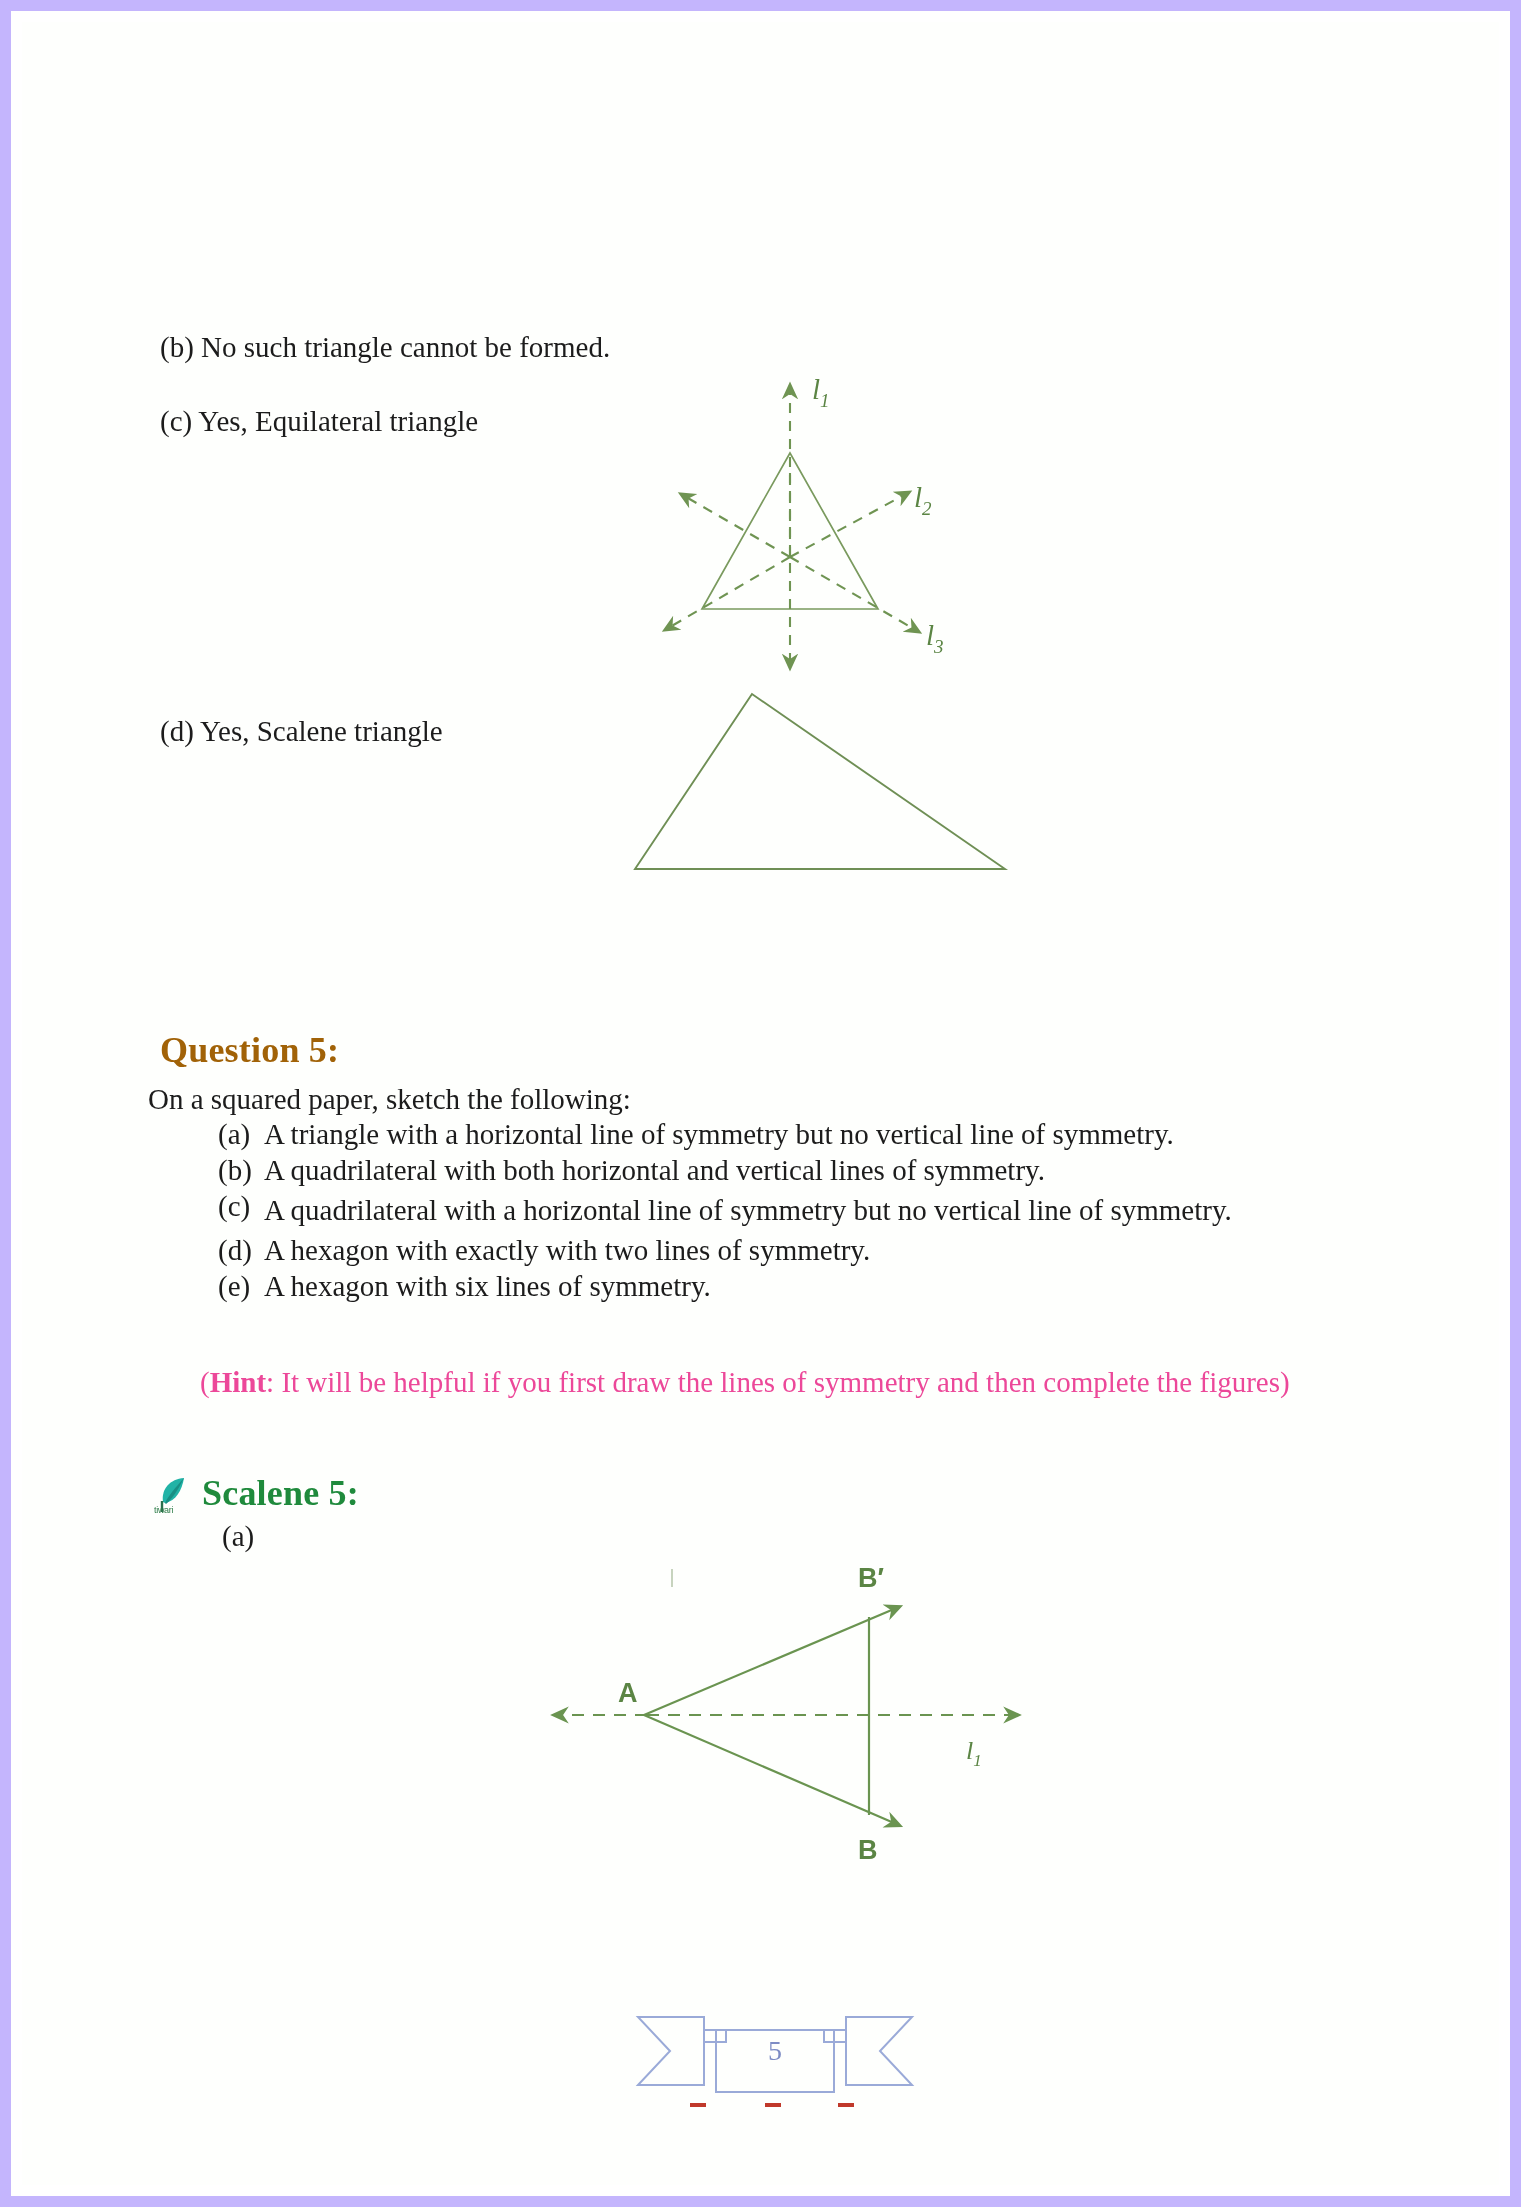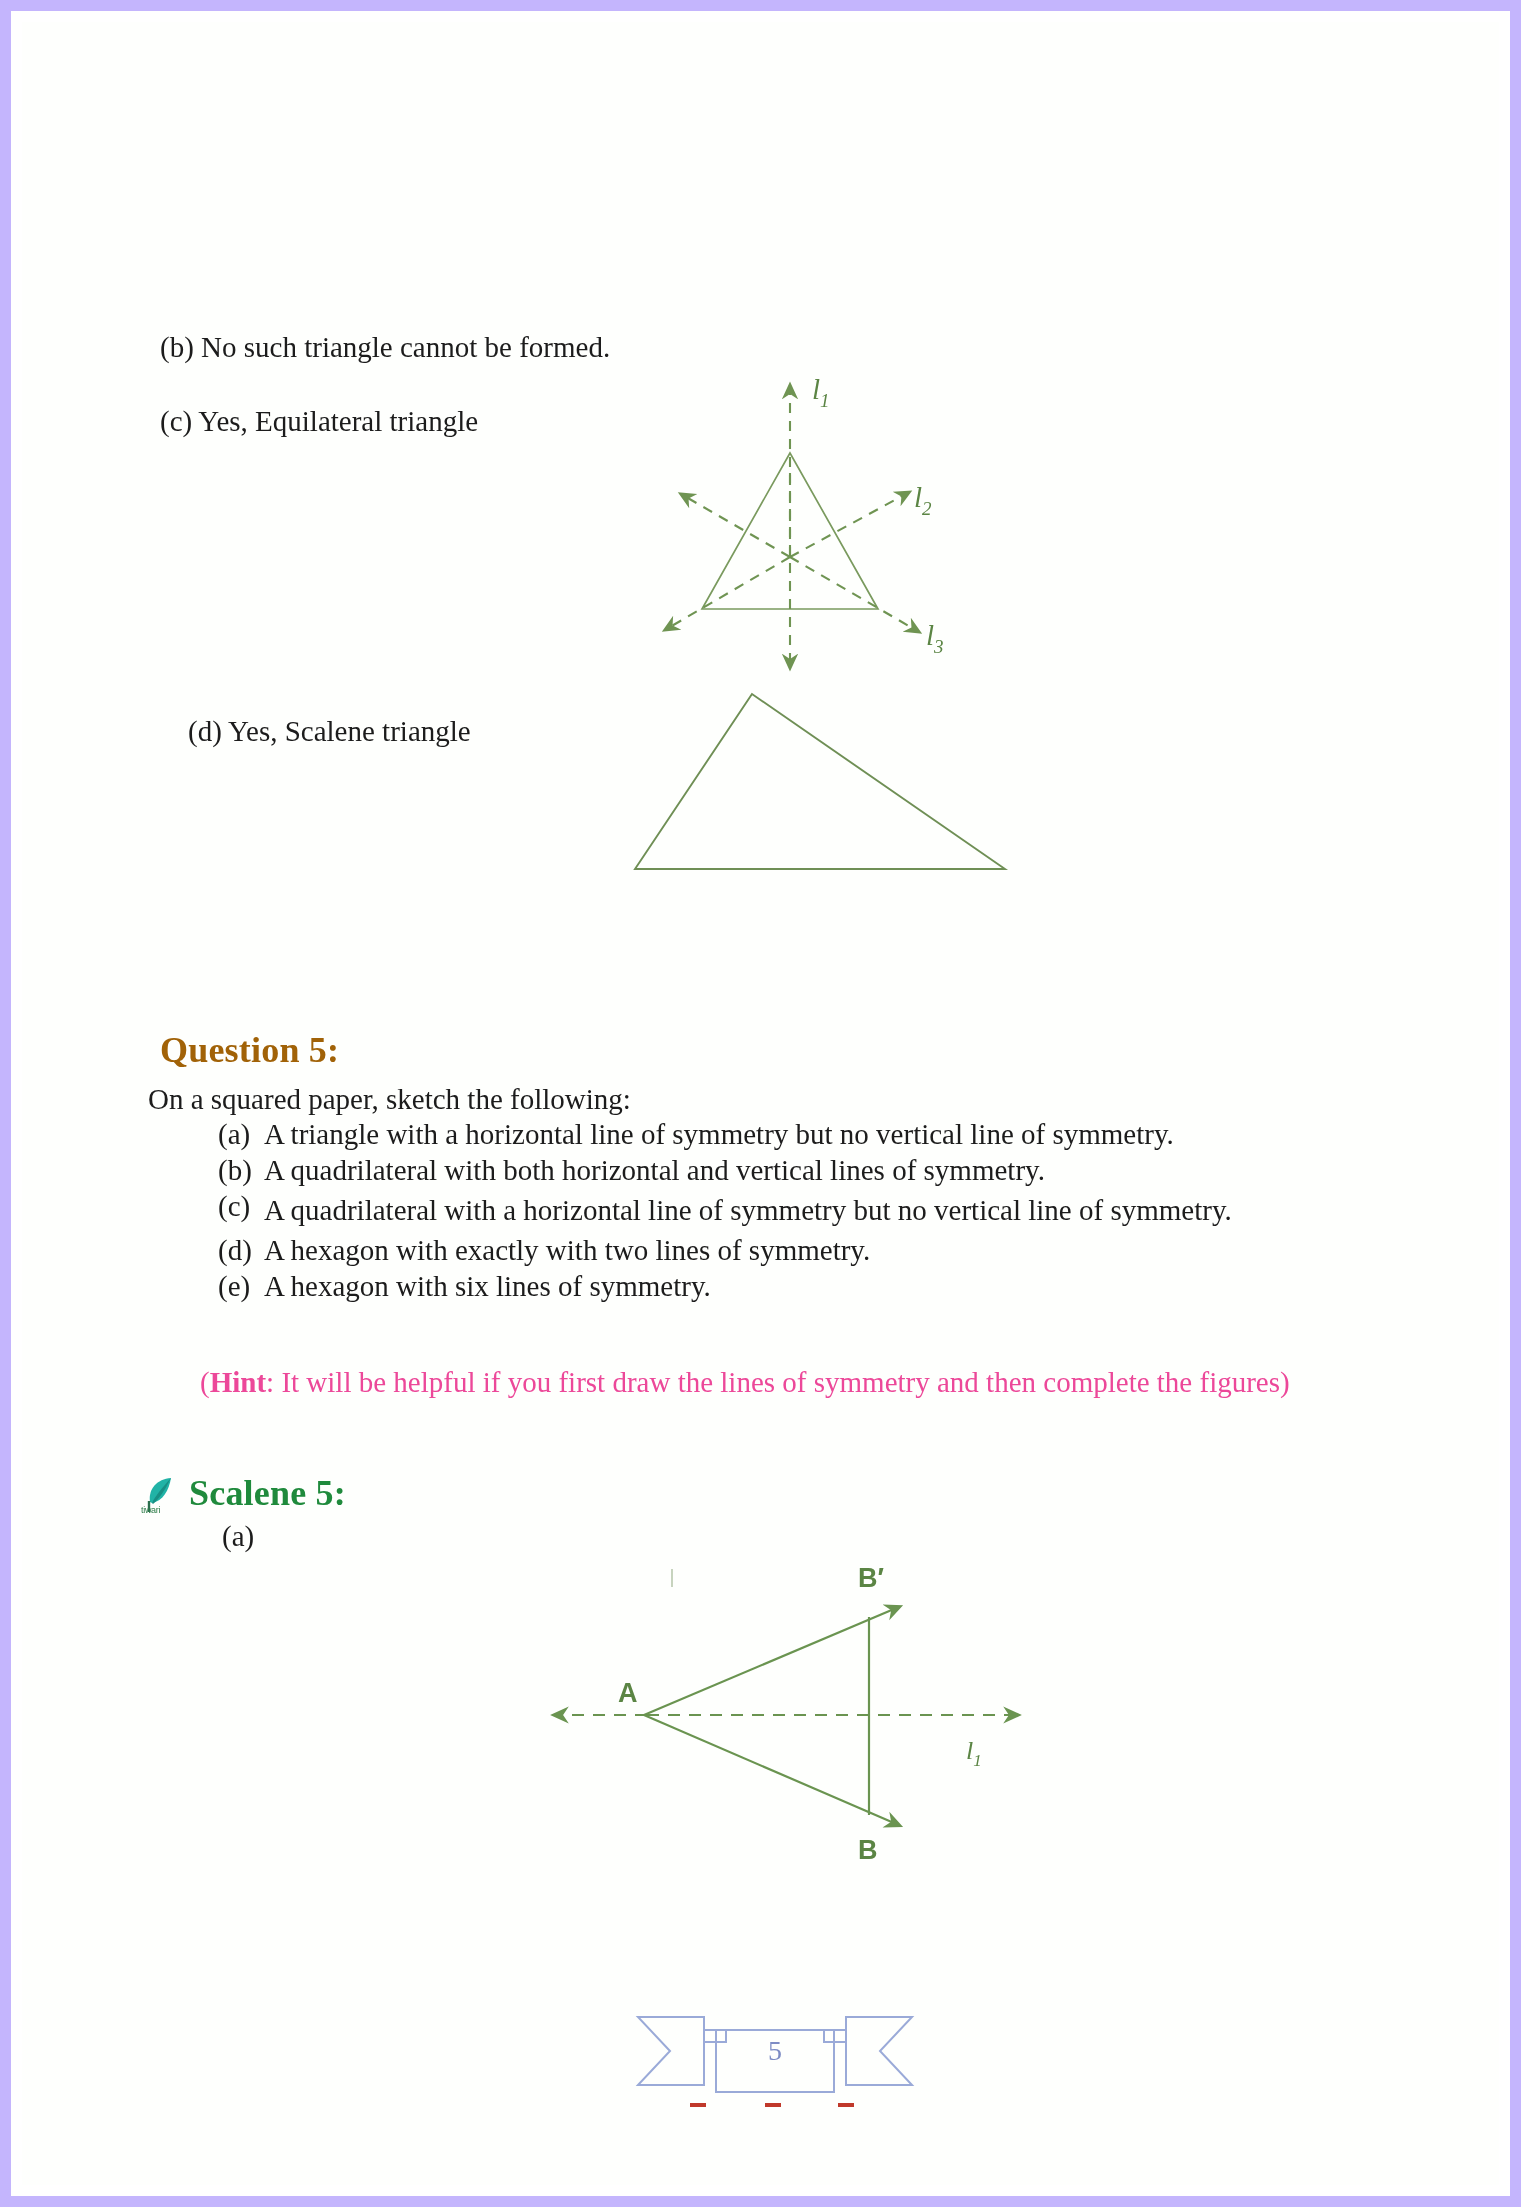--- a/index.html
+++ b/index.html
@@ -44,21 +44,21 @@
     left: 138px;
     top: 1007px;
     font-size: 36px;
     font-weight: bold;
     color: #a16207;
     letter-spacing: .2px;
     white-space: nowrap;
   }
   .a-heading-wrap {
     position: absolute;
-    left: 119px;
+    left: 132px;
     top: 1450px;
     display: flex;
     align-items: flex-end;
     gap: 6px;
     justify-content: center;
   }
   .a-heading {
     font-size: 36px;
     font-weight: bold;
     color: #1f8a3c;
@@ -184,21 +184,21 @@
           <text x="272" y="130">
             <tspan>l</tspan><tspan font-size="19" dy="8">2</tspan>
           </text>
           <text x="284" y="268">
             <tspan>l</tspan><tspan font-size="19" dy="8">3</tspan>
           </text>
         </g>
       </svg>
     </div>
 
-    <div class="txt" style="left:138px; top:690px;margin-left:28px;">(d) Yes, Scalene triangle</div>
+    <div class="txt" style="left:138px; top:690px;">(d) Yes, Scalene triangle</div>
 
     <div class="fig" style="left:600px; top:655px;">
       <svg width="410" height="210" viewBox="0 0 410 210">
         <path d="M130,17 L13,192 L383,192 Z" fill="none" stroke="#6f8f55" stroke-width="1.9"></path>
       </svg>
     </div>
 
     <div class="q-heading">Question 5:</div>
 
     <div class="txt" style="left:126px; top:1058px;">On a squared paper, sketch the following:</div>

